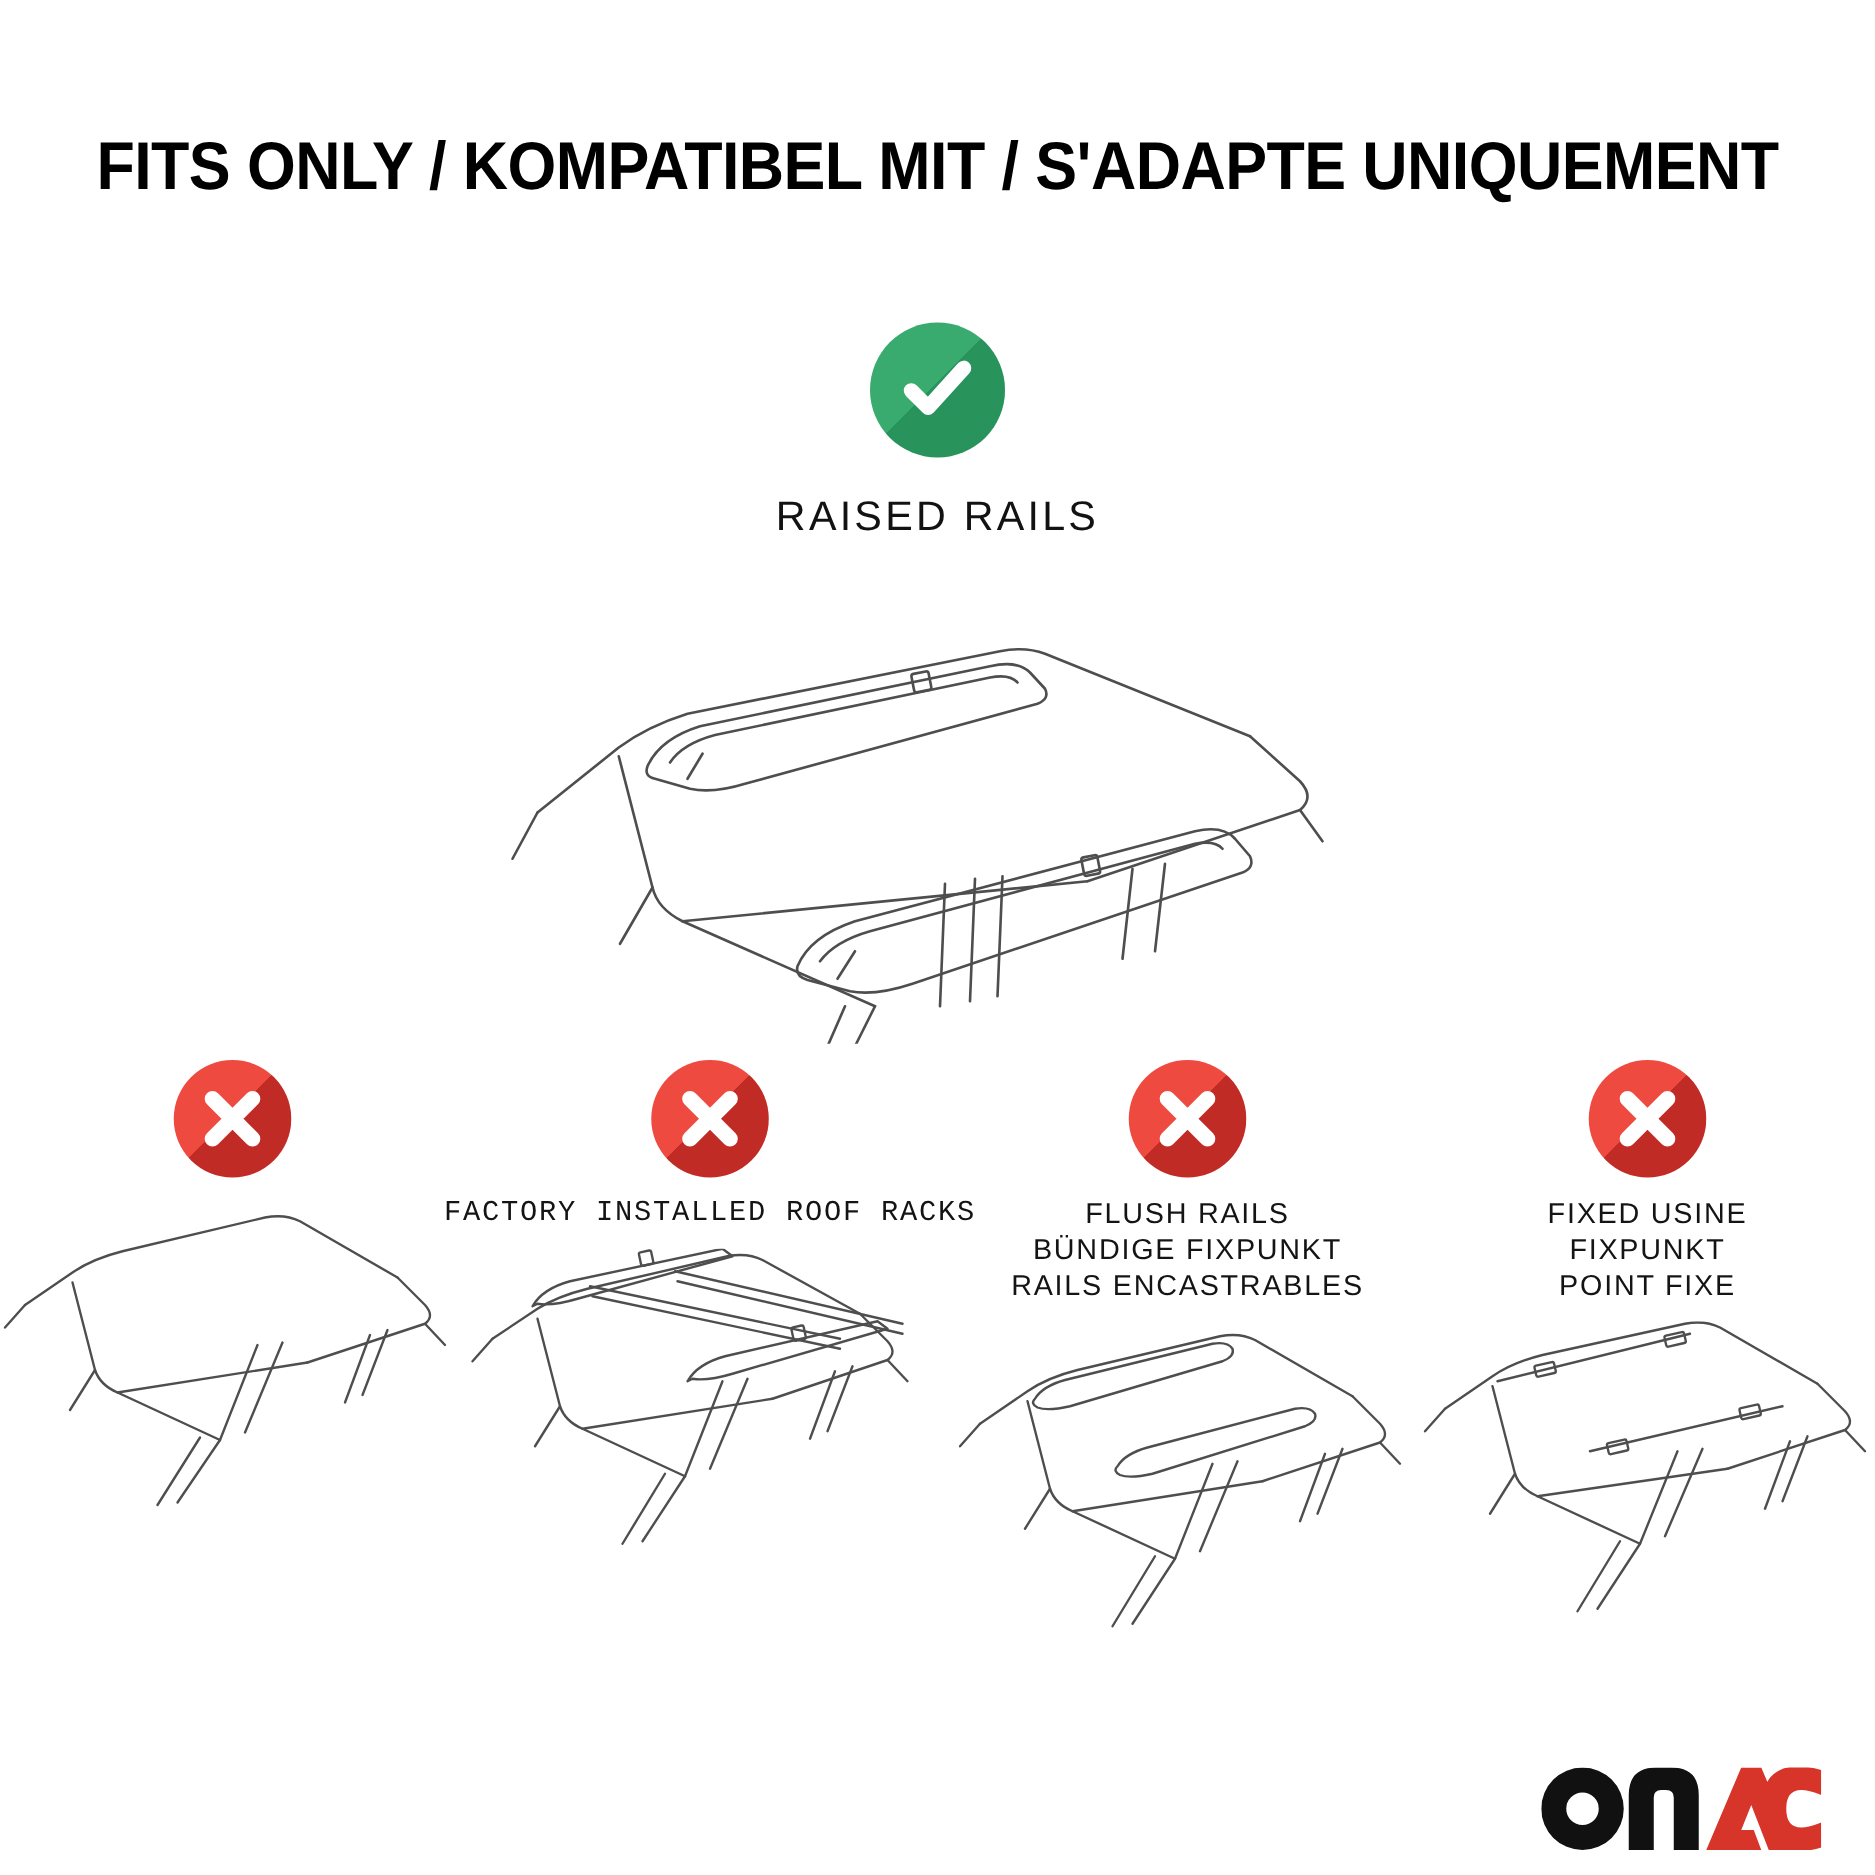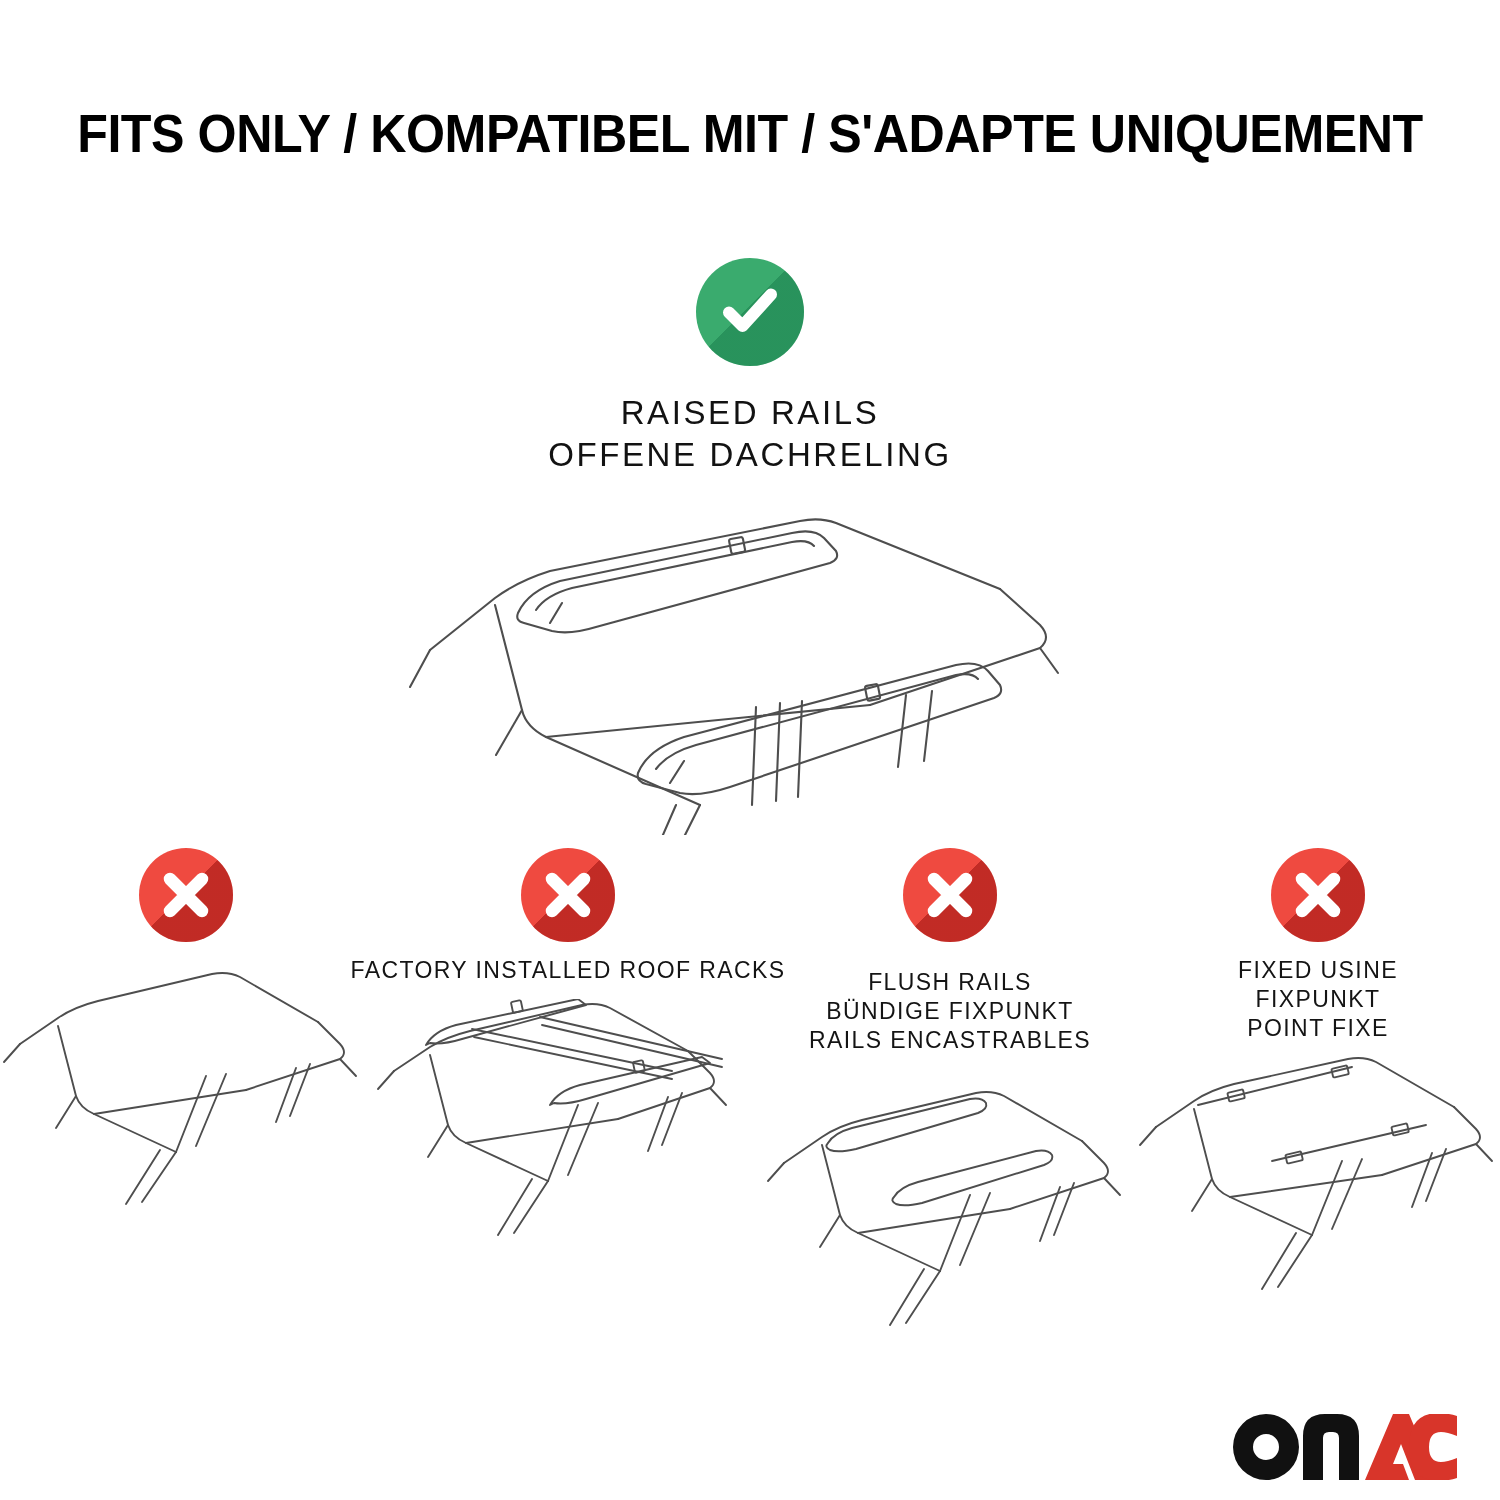--- a/index.html
+++ b/index.html
@@ -103,22 +103,22 @@
     flex-direction: row;
     align-items: flex-start;
   }
   .col {
     position: relative;
     display: flex;
     flex-direction: column;
     align-items: center;
   }
   .col-0 { width: 372px; }
-  .col-1 { width: 392px; }
-  .col-2 { width: 372px; gap: 12px; }
+  .col-1 { width: 392px; font-family: Liberation Mono, monospace; }
+  .col-2 { width: 372px; }
   .col-3 { width: 364px; }
 
   .col .badge { width: 94px; height: 94px; }
 
   .col-label {
     margin-top: 14px;
     text-align: center;
     font-size: 23px;
     line-height: 29px;
     letter-spacing: 1.4px;
@@ -151,21 +151,20 @@
 
   <div class="badge green">
     <div class="shadow"></div>
     <svg width="108" height="108" viewBox="0 0 108 108">
       <path d="M33 54.5 L46.5 68 L75 36.5" fill="none" stroke="#ffffff" stroke-width="12" stroke-linecap="round" stroke-linejoin="round"></path>
     </svg>
   </div>
 
   <div class="approved-text">
     <div>RAISED RAILS</div>
-    <div>OFFENE DACHRELING</div>
   </div>
 </div>
 
 <div class="main-illustration">
   <svg width="700" height="330" viewBox="0 0 700 330">
     <g fill="none" stroke="#4e4e4e" stroke-width="2.1" stroke-linejoin="round" stroke-linecap="round">
 
       <path d="M30 145 L95 93 Q118 76 150 66 L400 16 Q420 12 436 18 L600 84"></path>
       <path d="M95 100 L122 205 Q126 222 146 232 L300 300"></path>
       <path d="M600 84 L640 120 Q652 133 640 143 L470 200"></path>

